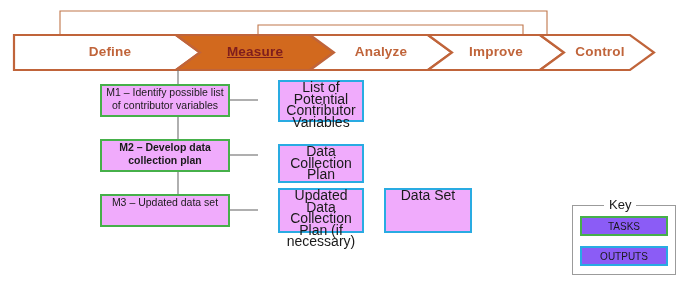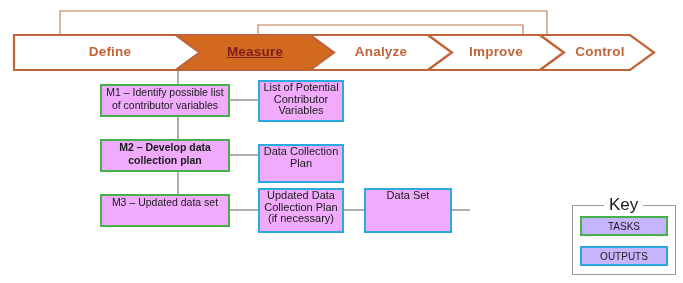--- a/index.html
+++ b/index.html
@@ -57,56 +57,57 @@
     padding: 0 3px;
     width: 100%;
   }
   .task {
     border: 2.5px solid #46B04A;
     font-size: 10.5px;
     line-height: 13px;
   }
   .output {
     border: 2.5px solid #29ABE2;
-    font-size: 11px;
+    font-size: 14px;
     line-height: 11.5px;
+    margin-left: 20px;
   }
 
   
   #key-box {
     position: absolute;
     left: 572px;
     top: 205px;
     width: 104px;
     height: 70px;
     border: 1px solid #9b9b9b;
     background: #ffffff;
     box-sizing: border-box;
   }
   #key-title {
     position: absolute;
     left: 604px;
     top: 198px;
     background: #ffffff;
     padding: 0 5px;
-    font-size: 17px;
+    font-size: 13px;
     color: #1a1a1a;
     line-height: 14px;
   }
   .key-item {
     position: absolute;
     left: 580px;
     width: 88px;
     height: 20px;
     box-sizing: border-box;
     display: flex;
     align-items: center;
     justify-content: center;
     font-size: 10px;
-    background: #c4b5fd;
+    background: #8b5cf6;
     color: #1a1a1a;
   }
   #key-tasks   { top: 216px; border: 2.5px solid #46B04A; }
   #key-outputs { top: 246px; border: 2.5px solid #29ABE2; }
 </style>
 </head>
 <body>
 
 <div id="canvas">
 

